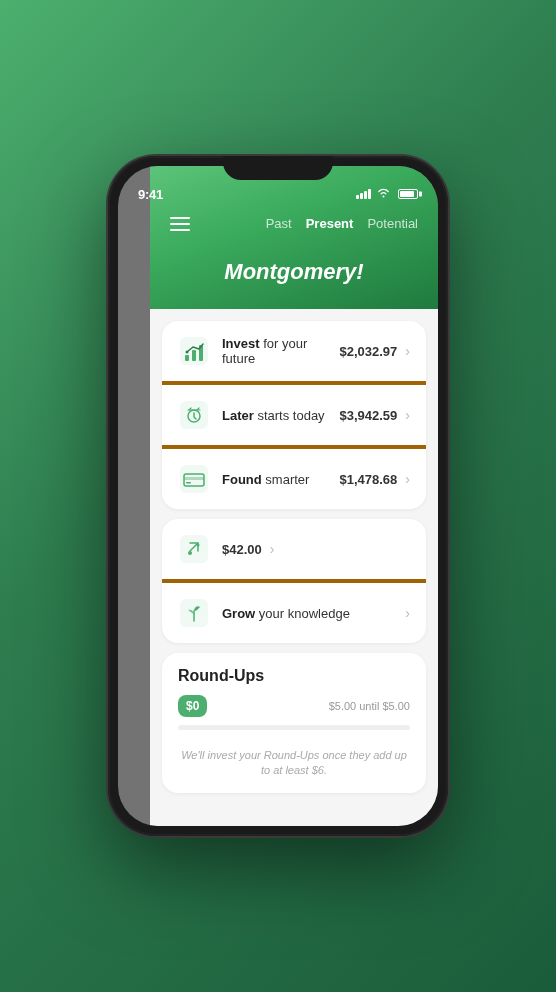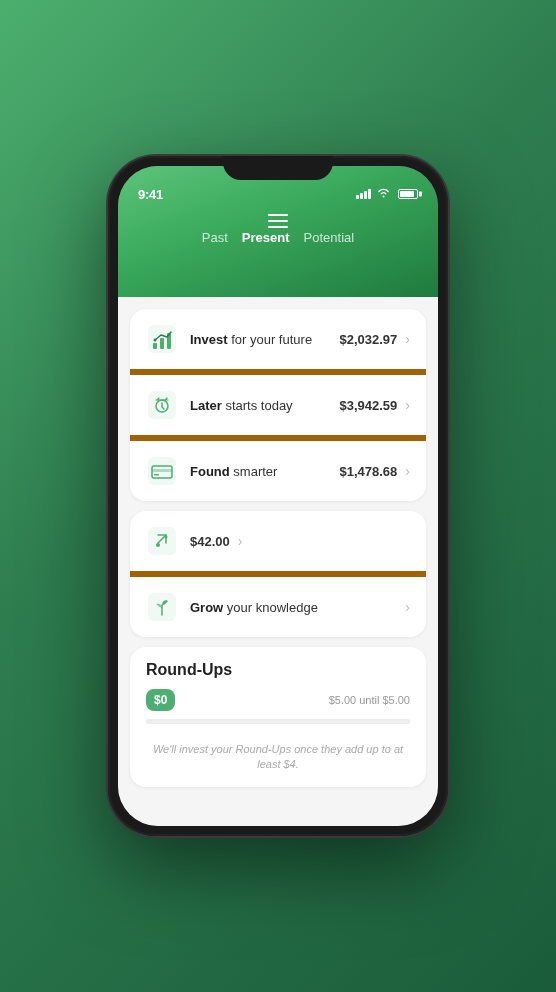--- a/index.html
+++ b/index.html
@@ -57,20 +57,21 @@
     .phone-screen {
       width: 320px;
       height: 660px;
       background: #737373;
       border-radius: 40px;
       overflow: hidden;
       position: relative;
       margin: 10px;
       display: flex;
       flex-direction: column;
+      padding-left: 32px;
     }
 
     
     .status-bar {
       height: 44px;
       background: transparent;
       display: flex;
       align-items: center;
       justify-content: space-between;
       padding: 12px 20px 0;
@@ -164,21 +165,20 @@
       padding: 0;
       flex-shrink: 0;
     }
 
     
     .nav-bar {
       display: flex;
       align-items: center;
       justify-content: space-between;
       padding: 48px 20px 10px;
-      flex-direction: column;
     }
 
     .hamburger-icon {
       display: flex;
       flex-direction: column;
       gap: 4px;
       cursor: pointer;
     }
     .hamburger-icon span {
       display: block;
@@ -238,21 +238,21 @@
       background: #fff;
       border-radius: 16px;
       overflow: hidden;
       box-shadow: 0 1px 4px rgba(0,0,0,0.06);
     }
 
     .card-row {
       display: flex;
       align-items: center;
       padding: 14px 16px;
-      border-bottom: 6px solid #a16207;
+      border-bottom: 4px solid #a16207;
       cursor: pointer;
     }
     .card-row:last-child {
       border-bottom: none;
     }
 
     .row-icon {
       width: 32px;
       height: 32px;
       margin-right: 12px;
@@ -381,20 +381,21 @@
             <span></span>
         </div>
         <div class="nav-tabs">
           <span class="nav-tab">Past</span>
           <span class="nav-tab active">Present</span>
           <span class="nav-tab">Potential</span>
         </div>
       </div>
 
       <div class="greeting">
+        <div class="greeting-line2">Montgomery!</div>
       </div>
     </div>
 
     <div class="main-content">
 
       <div class="card">
 
         <div class="card-row">
           <div class="row-icon">
             <svg width="28" height="28" viewBox="0 0 28 28" fill="none">
@@ -485,19 +486,19 @@
         <div class="roundups-row">
           <div class="roundups-amount-row">
             <div class="roundups-badge">$0</div>
             <div class="roundups-progress-info">$5.00 until $5.00</div>
           </div>
           <div class="progress-bar-bg">
             <div class="progress-bar-fill" style="width: 0%"></div>
           </div>
         </div>
 
-        <div class="roundups-note">We'll invest your Round-Ups once they add up to at least $4.</div>
+        <div class="roundups-note">We'll invest your Round-Ups once they add up to at least $6.</div>
       </div>
 
     </div>
 
   </div>
 </div>
 
 </body></html>

